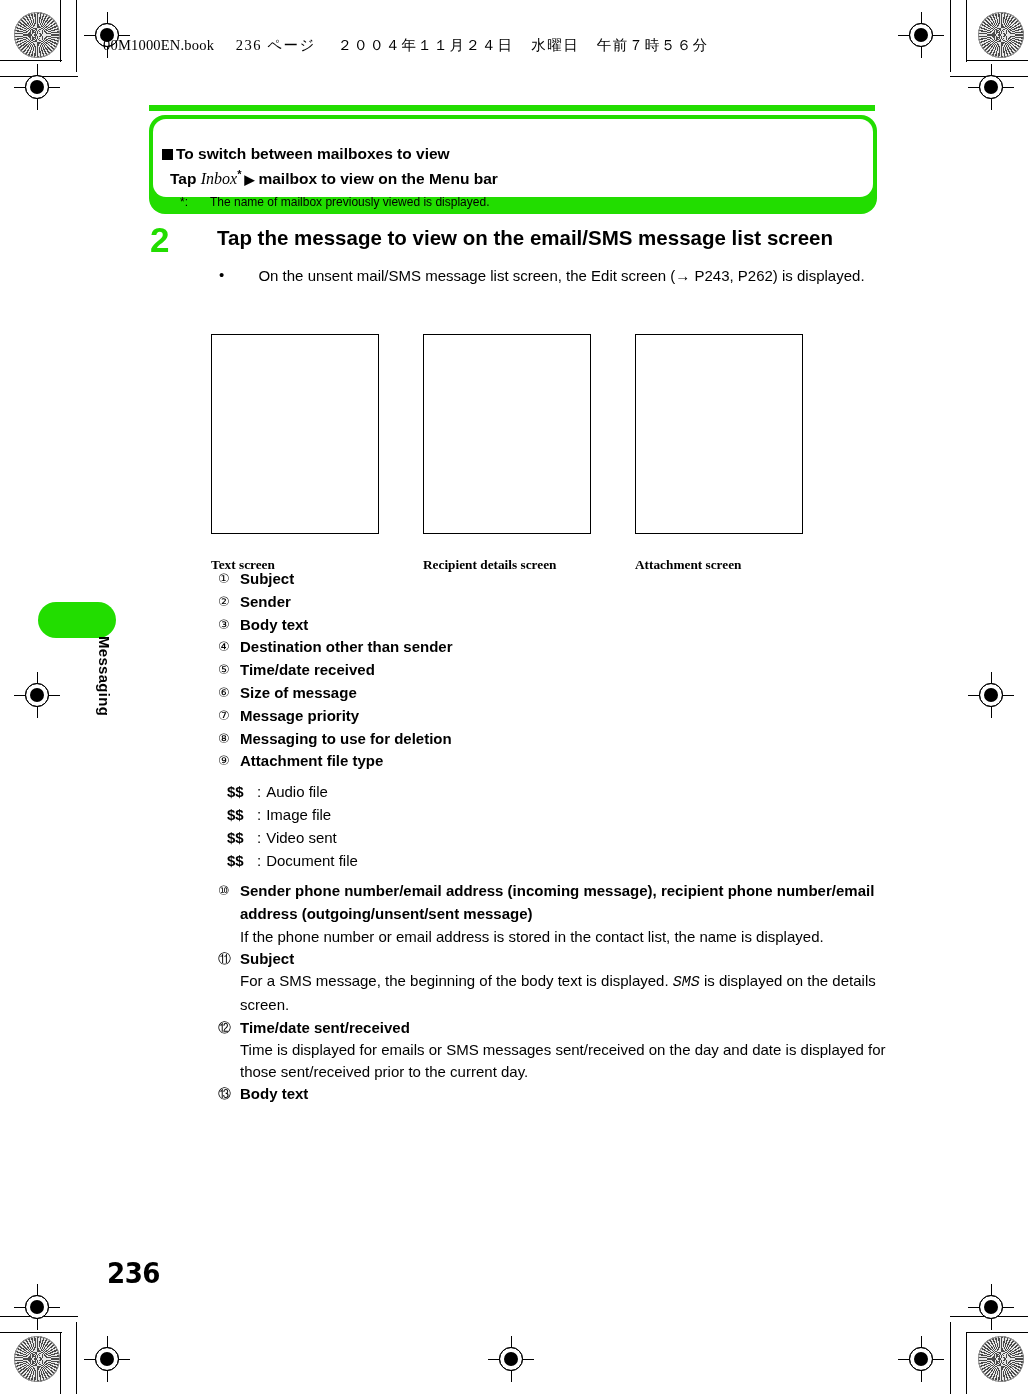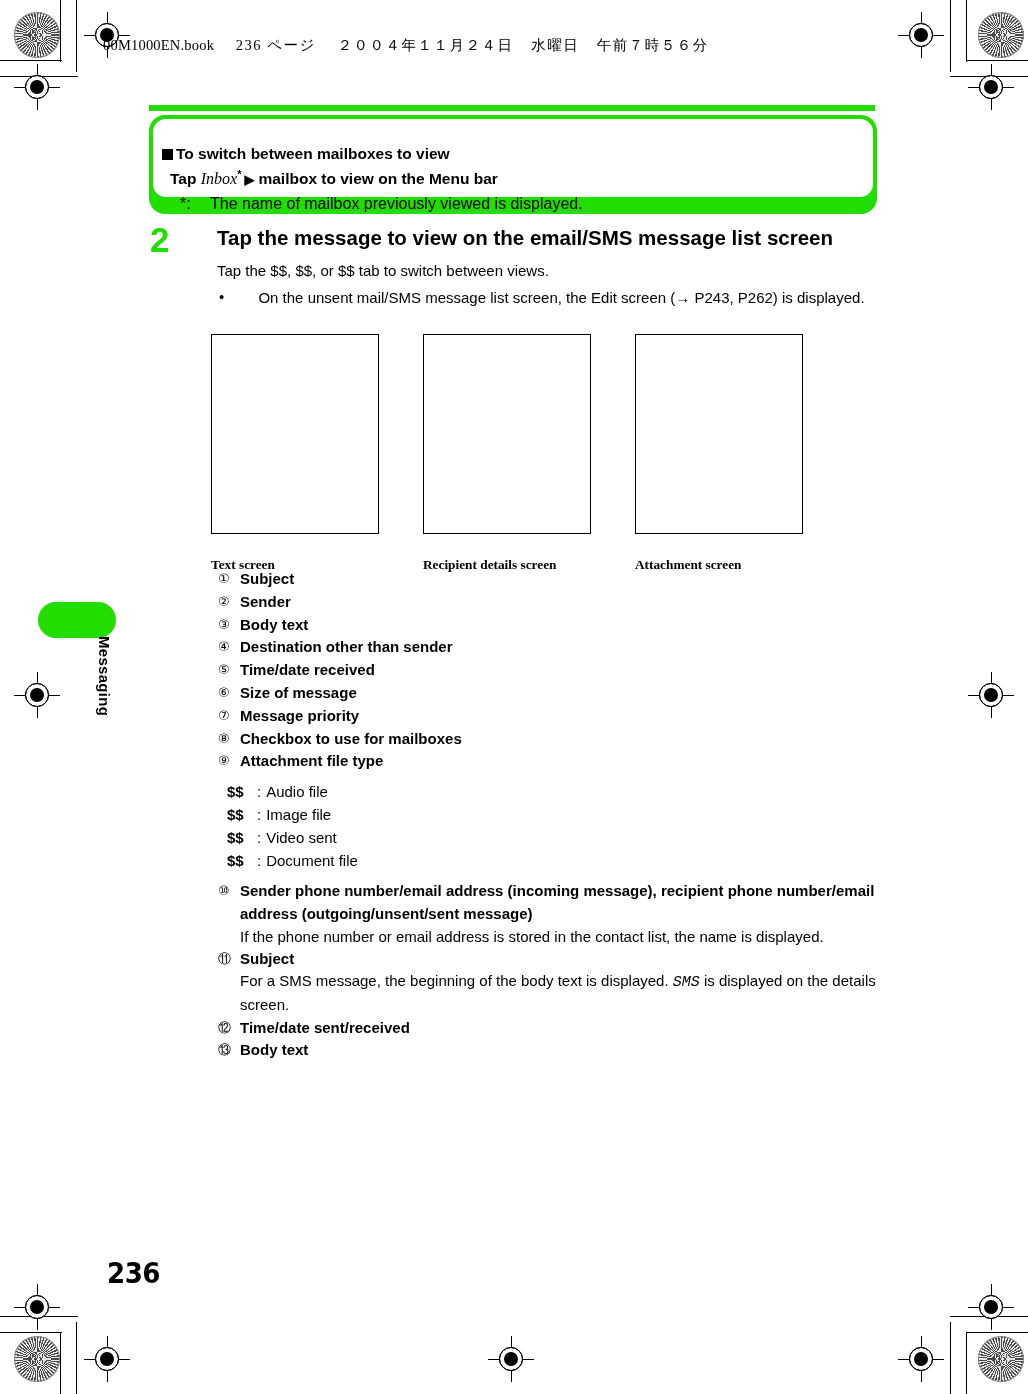--- a/index.html
+++ b/index.html
@@ -145,21 +145,21 @@
     vertical-align: 6px;
   }
   .arr-solid {
     display: inline-block;
     margin: 0 4px 0 3px;
     font-size: 13px;
     vertical-align: 0px;
   }
   .banner-l3 {
     position: absolute; left: 27px; top: 76px;
-    font-size: 16px;
+    font-size: 12px;
     white-space: nowrap;
   }
   .banner-l3 .astk { display: inline-block; width: 30px; }
 
   
   .step-num {
     position: absolute;
     left: 150px; top: 222px;
     font-size: 35px;
     font-weight: bold;
@@ -428,21 +428,20 @@
         <span class="astk">*:</span><span>The name of mailbox previously viewed is displayed.</span>
       </div>
 
     </div>
   </div>
 </div>
 
 <div class="step-num">2</div>
 <div class="step-title">Tap the message to view on the email/SMS message list screen</div>
 <div class="step-body">
-  <div>Tap the $$, $$, or $$ tab to switch between views.</div>
   <div class="bullet-row">On the unsent mail/SMS message list screen, the Edit screen (→ P243, P262) is displayed.</div>
 </div>
 
 <div class="shots">
   <div class="shot">
     <div class="shot-frame"></div>
     <div class="shot-cap">Text screen</div>
   </div>
   <div class="shot">
     <div class="shot-frame"></div>
@@ -478,21 +477,21 @@
   <div class="call-item">
     <span class="call-num">⑥</span>
     <span>Size of message</span>
   </div>
   <div class="call-item">
     <span class="call-num">⑦</span>
     <span>Message priority</span>
   </div>
   <div class="call-item">
     <span class="call-num">⑧</span>
-    <span>Checkbox to use for mailboxes</span>
+    <span>Messaging to use for deletion</span>
   </div>
   <div class="call-item">
     <span class="call-num">⑨</span>
     <span>Attachment file type</span>
   </div>
 </div>
 
 <div class="ftypes">
   <div class="ft-row">
     <span class="ft-key">$$</span><span class="ft-colon">:</span><span>Audio file</span>
@@ -518,20 +517,21 @@
 
   <div class="call-item">
     <span class="call-num">⑪</span>
     <span>Subject</span>
     <div class="call-desc"><span>For a SMS message, the beginning of the body text is displayed. </span><span class="ital-sms">SMS</span><span> is displayed on the details screen.</span></div>
   </div>
 
   <div class="call-item">
     <span class="call-num">⑫</span>
     <span>Time/date sent/received</span>
+    <div class="call-desc">Time is displayed for emails or SMS messages sent/received on the day and date is displayed for those sent/received prior to the current day.</div>
   </div>
 
   <div class="call-item">
     <span class="call-num">⑬</span>
     <span>Body text</span>
   </div>
 
 </div>
 
 <div class="pagenum">236</div>

